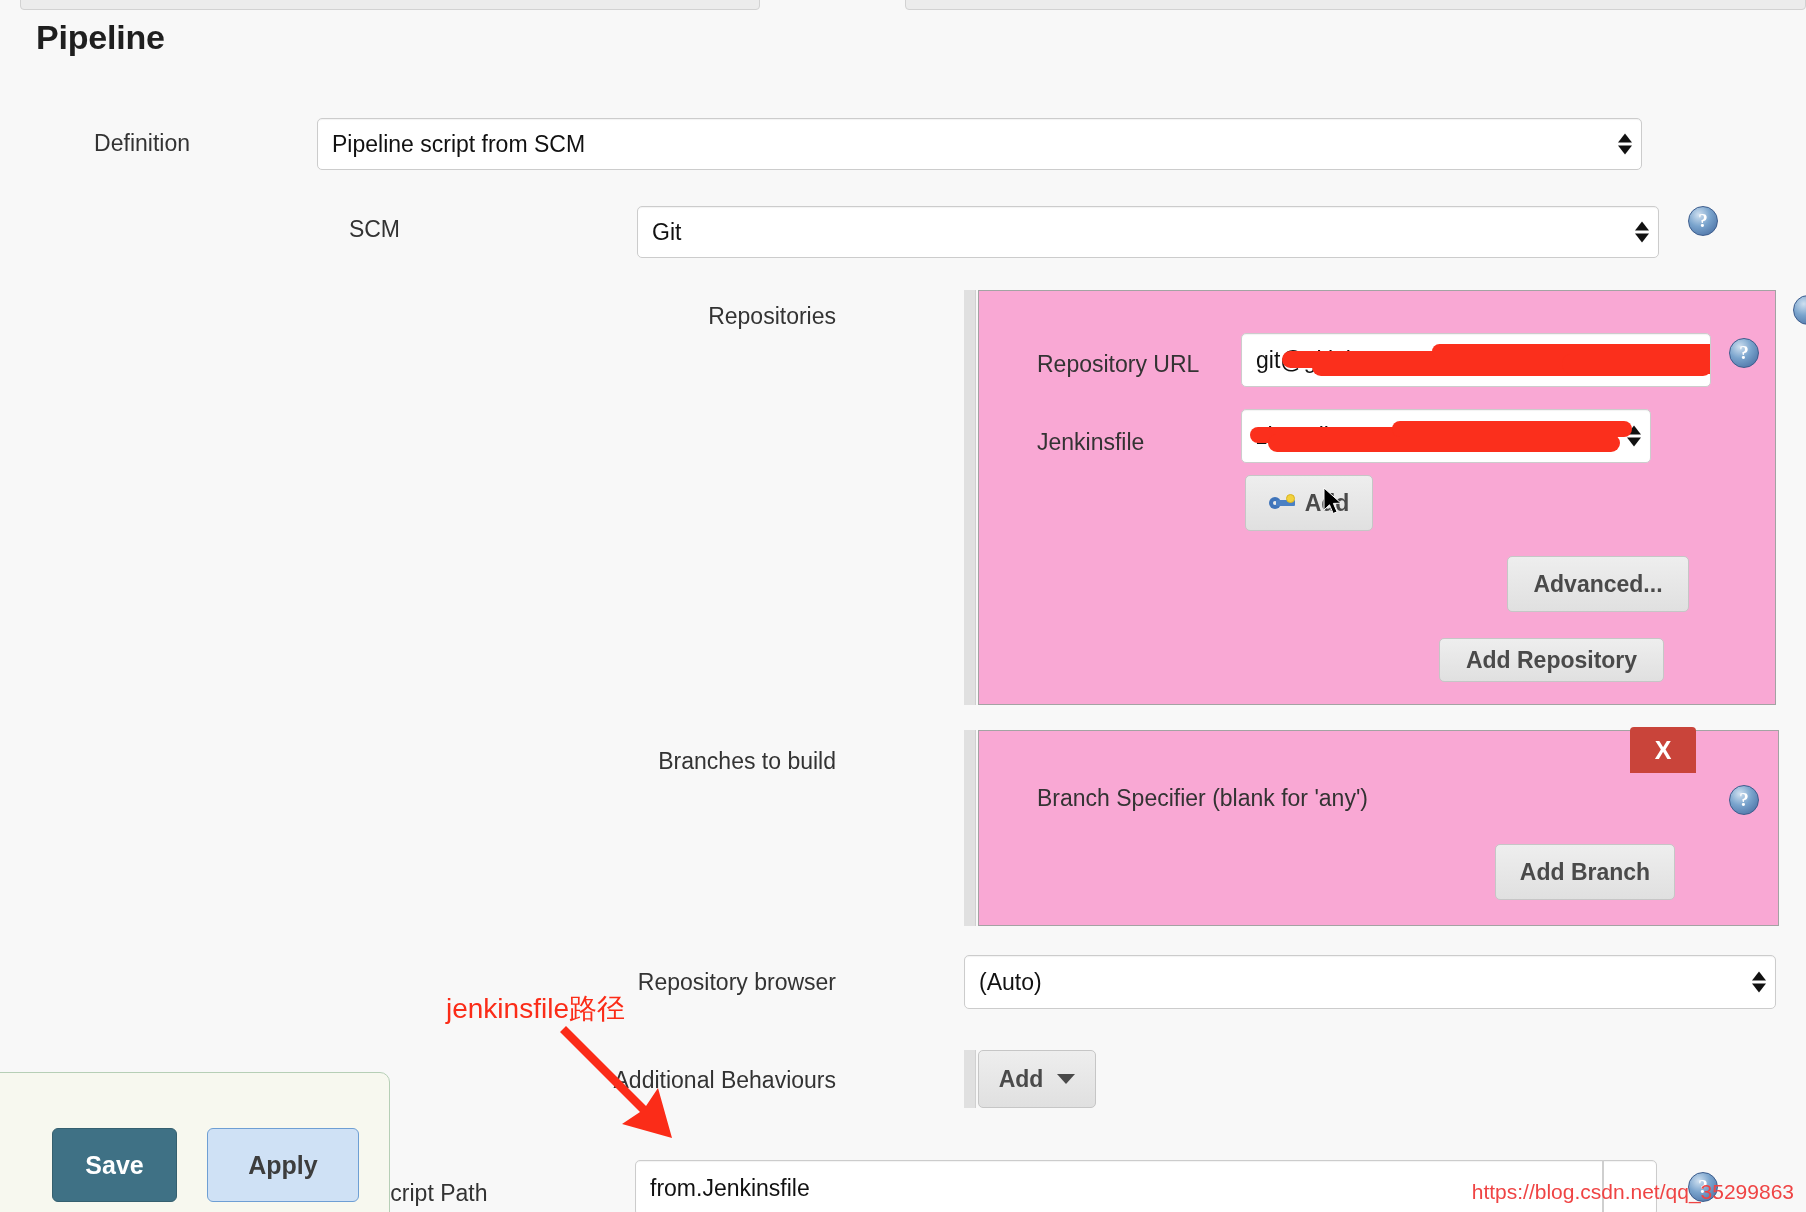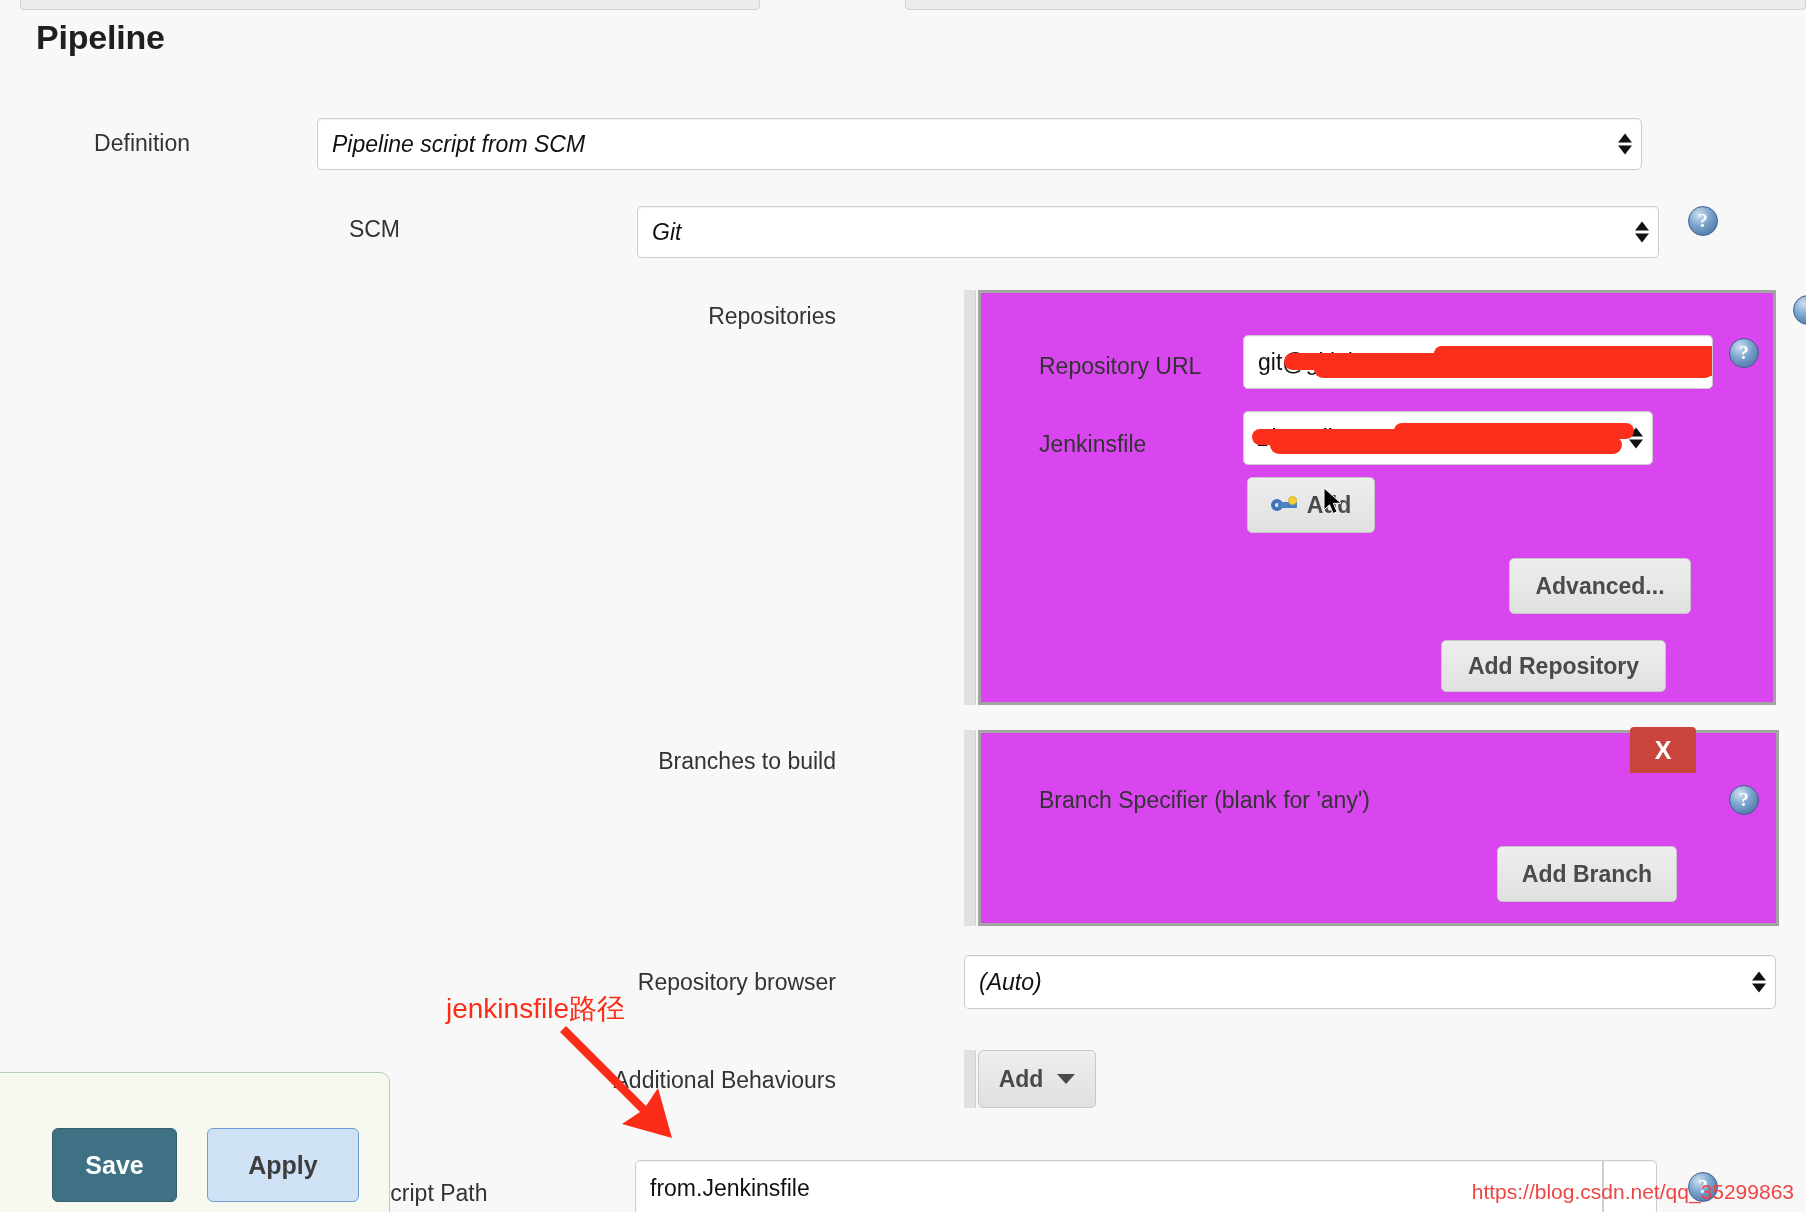--- a/index.html
+++ b/index.html
@@ -66,21 +66,21 @@
     border-radius: 5px;
     font-size: 23px;
     color: #111;
     font-family: "Liberation Sans", sans-serif;
     padding: 0 14px;
     display: flex;
     align-items: center;
     box-shadow: 0 1px 1px rgba(0,0,0,0.05) inset;
     overflow: hidden;
   }
-  .selfield { padding-right: 20px; font-style: italic; }
+  .selfield { padding-right: 20px; }
   .spinner {
     position: absolute;
     right: 9px;
     top: 50%;
     transform: translateY(-50%);
     display: flex;
     flex-direction: column;
     align-items: center;
     line-height: 0;
   }
@@ -154,22 +154,22 @@
     width: 0; height: 0;
     border-left: 9px solid transparent;
     border-right: 9px solid transparent;
     border-top: 10px solid #4a4a4a;
   }
 
   
   .block {
     position: absolute;
     box-sizing: border-box;
-    background: #d946ef;
-    border: 3px solid #a3a3a3;
+    background: #f9a8d4;
+    border: 1px solid #a3a3a3;
   }
   .drag-handle {
     position: absolute;
     width: 11px;
     background: #e0e0e0;
     border-right: 1px solid #d0d0d0;
   }
 
   
   .help {
@@ -354,21 +354,21 @@
     <span class="key-icon">
       <span class="head"></span>
         <span class="hole"></span>
         <span class="shaft"></span>
         <span class="dot"></span>
     </span>
     <span>Add</span>
   </div>
 
   <div class="btn" style="left:528px; top:265px; width:182px; height:56px;">Advanced...</div>
-  <div class="btn" style="left:460px; top:347px; width:225px; height:52px;">Add Repository</div>
+  <div class="btn" style="left:460px; top:347px; width:225px; height:44px;">Add Repository</div>
 </div>
 
 <div class="help" style="left:1729px; top:338px;">?</div>
 <div class="help" style="left:1793px; top:295px;"></div>
 
 <svg id="mouse-cursor" viewBox="0 0 22 30">
   <path d="M1 1 L1 23 L6.5 17.8 L10.2 26.5 L14 24.8 L10.4 16.4 L18 16.2 Z" fill="#000000" stroke="#ffffff" stroke-width="1"></path>
 </svg>
 
 <div class="lbl" style="left:470px; top:750px; width:366px;">Branches to build</div>

